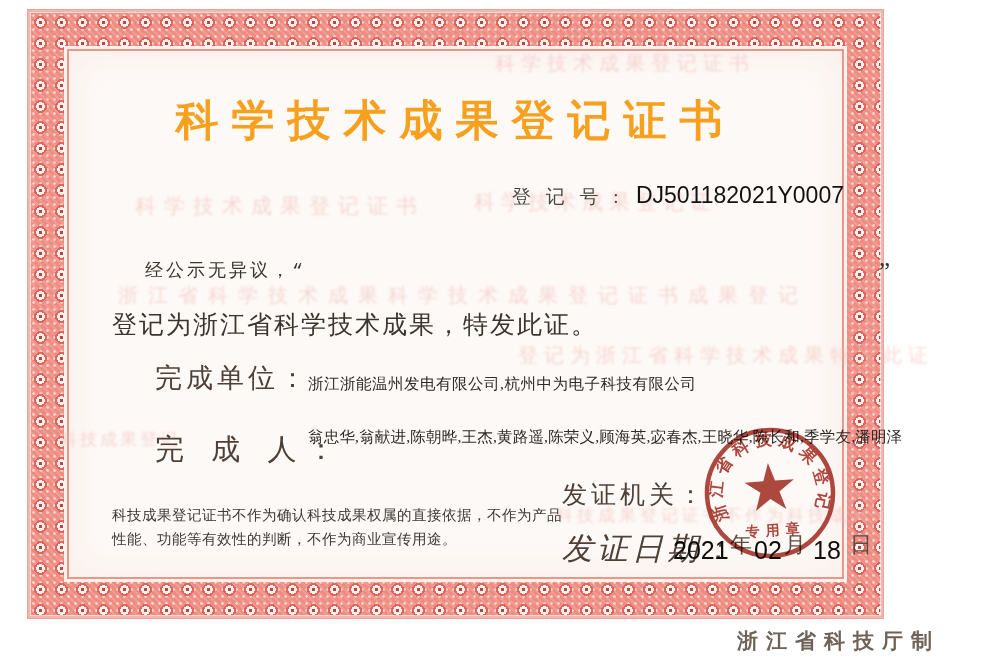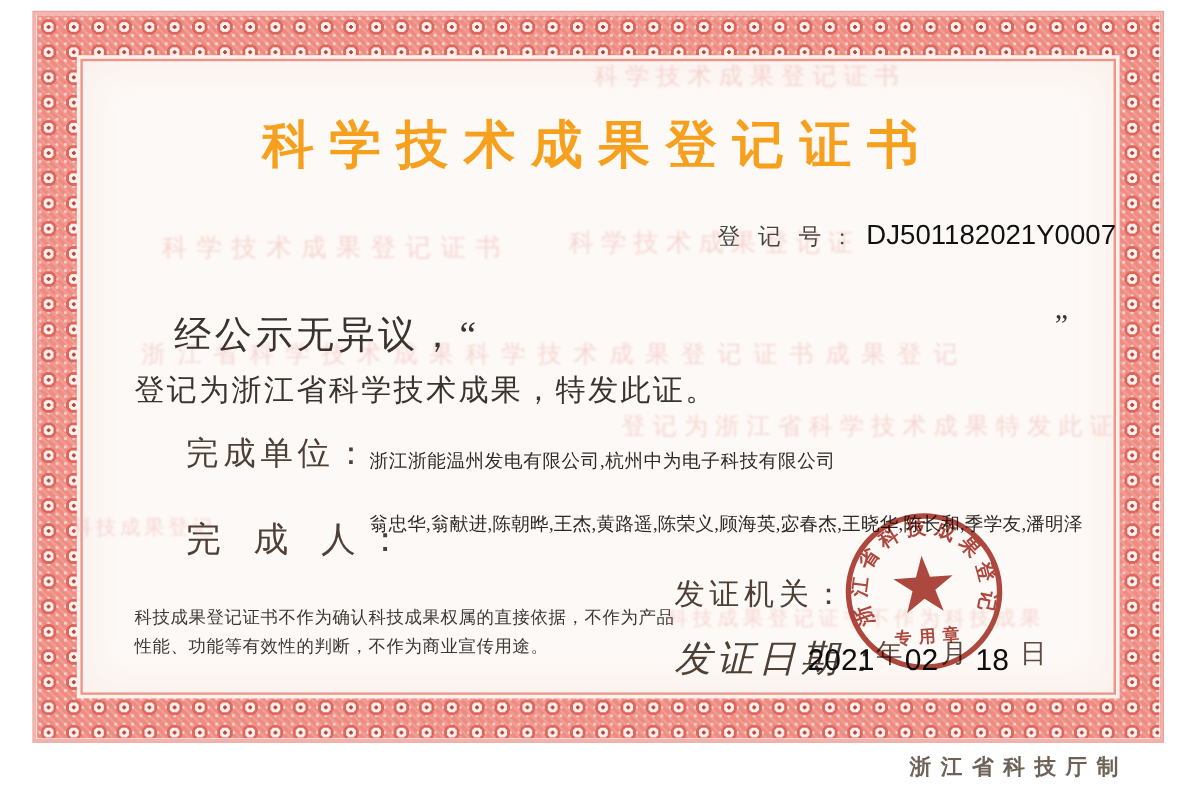--- a/index.html
+++ b/index.html
@@ -2,21 +2,21 @@
 <html><head>
 <meta charset="utf-8">
 <style>
   html,body{margin:0;padding:0;}
   body{
     width:1000px;height:670px;position:relative;overflow:hidden;
     background:#ffffff;
     font-family:"Liberation Sans", sans-serif;
   }
   
-  .frame{position:absolute;left:28px;top:10px;width:941px;height:608px;}
+  .frame{position:absolute;left:28px;top:10px;width:855px;height:608px;}
   .band{
     position:absolute;inset:0;
     background-color:#ee8c82;
     background-image:
       radial-gradient(circle, rgba(178,56,46,.9) 0 1.6px, rgba(255,246,243,.95) 1.6px 4.4px, rgba(220,96,86,.9) 4.4px 6.4px, rgba(0,0,0,0) 6.4px),
       radial-gradient(circle, rgba(255,255,255,.55) 0 1px, rgba(0,0,0,0) 1.7px),
       repeating-linear-gradient(45deg, rgba(255,255,255,.14) 0 2px, rgba(0,0,0,0) 2px 5px);
     background-size:21px 21px, 7px 7px, auto;
     border:2px solid #f4b6ae;
     outline:1px solid #e8a49b;
@@ -36,21 +36,21 @@
   
   .title{
     position:absolute;left:0;right:0;top:82px;text-align:center;
     font-size:43px;font-weight:bold;color:#f6a01e;letter-spacing:13px;
     font-family:"Liberation Sans", sans-serif;
   }
   .regline{position:absolute;top:172px;right:39px;white-space:nowrap;}
   .regline .reg-label{font-family:"Liberation Serif", serif;font-size:19px;color:#4a443f;letter-spacing:5px;}
   .regline .reg-number{font-size:23px;color:#111;margin-left:8px;font-family:"Liberation Sans", sans-serif;}
   .kai{font-family:"Liberation Serif", serif;color:#3a332e;}
-  .line1-prefix{position:absolute;left:117px;top:248px;font-size:31px;letter-spacing:3px;}
+  .line1-prefix{position:absolute;left:117px;top:248px;font-size:18px;letter-spacing:3px;font-family:Liberation Mono, monospace;}
   .project-name{position:absolute;left:379px;top:254px;font-size:19px;letter-spacing:1px;color:#3b3733;font-family:"Liberation Serif", serif;}
   .close-quote{position:absolute;left:851px;top:248px;font-size:25px;color:#3a332e;font-family:"Liberation Serif", serif;}
   .line2{position:absolute;left:84px;top:298px;font-size:25px;letter-spacing:2px;}
   .row-label{font-family:"Liberation Serif", serif;color:#4e4036;}
   .unit-label{position:absolute;left:127px;top:350px;font-size:27px;letter-spacing:4px;}
   .unit-value{position:absolute;left:280px;top:364px;font-size:15.5px;color:#2e2a27;font-family:"Liberation Serif", serif;letter-spacing:.5px;}
   .people-label{position:absolute;left:127px;top:420px;font-size:29px;letter-spacing:10px;}
   .people-value{position:absolute;left:280px;top:417px;font-size:15.5px;color:#2e2a27;font-family:"Liberation Serif", serif;letter-spacing:.2px;white-space:nowrap;}
   .authority{position:absolute;left:534px;top:468px;font-size:25px;letter-spacing:4px;}
   .dateline{position:absolute;left:534px;top:518px;height:40px;}
@@ -63,21 +63,21 @@
     position:absolute;left:84px;top:493px;width:452px;
     font-size:14.5px;line-height:1.68;color:#3c3834;letter-spacing:.5px;
     font-family:"Liberation Serif", serif;
   }
   .seal{
     position:absolute;left:672px;top:413px;width:140px;height:140px;
     opacity:.9;mix-blend-mode:multiply;transform:rotate(-4deg);z-index:5;
   }
   .footer{
     position:absolute;top:627px;right:60px;
-    font-size:18px;letter-spacing:8px;color:#6e6257;font-weight:bold;
+    font-size:21px;letter-spacing:8px;color:#6e6257;font-weight:bold;
     font-family:"Liberation Sans", sans-serif;
   }
 </style>
 </head>
 <body>
 
 <div class="frame">
   <div class="band"></div>
   <div class="paper"></div>
 

